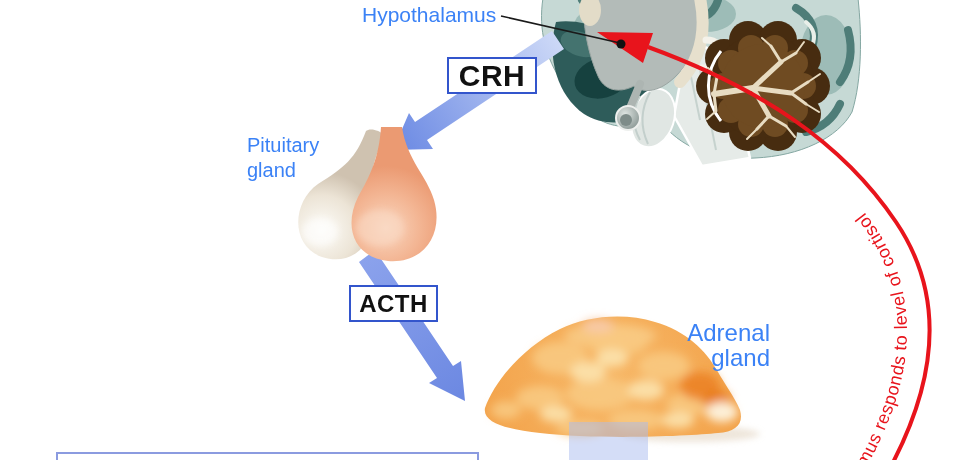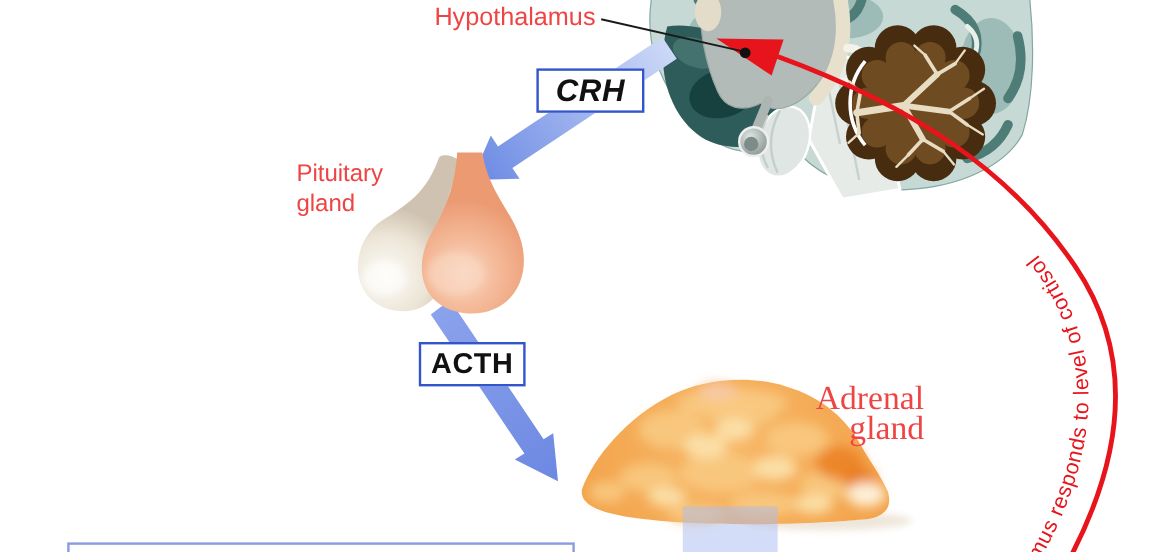--- a/index.html
+++ b/index.html
@@ -1,30 +1,30 @@
 <!DOCTYPE html>
 <html><head>
 <meta charset="utf-8">
 <style>
   html,body{margin:0;padding:0;background:#fff;}
   .stage{
     position:relative;width:980px;height:460px;overflow:hidden;background:#ffffff;
     font-family:"Liberation Sans", sans-serif;
   }
   .stage svg{position:absolute;left:0;top:0;}
-  .lbl{position:absolute;color:#ef4444;}
+  .lbl{position:absolute;color:#3b82f6;}
   .lbl-hypothalamus{left:362px;top:3px;font-size:21px;}
   .lbl-pituitary{left:247px;top:133px;font-size:20px;line-height:25px;}
-  .lbl-adrenal{left:650px;top:320px;width:120px;text-align:right;font-size:28px;line-height:25px;font-family:Liberation Serif, serif;}
+  .lbl-adrenal{left:650px;top:320px;width:120px;text-align:right;font-size:24px;line-height:25px;}
   .hormone-box{
     position:absolute;background:#ffffff;border:2px solid #3355cc;
     display:flex;align-items:center;justify-content:center;
     font-weight:bold;color:#111;letter-spacing:.5px;
   }
-  .box-crh{left:447px;top:57px;width:86px;height:33px;font-size:26px;font-style:italic;}
+  .box-crh{left:447px;top:57px;width:86px;height:33px;font-size:30px;}
   .box-acth{left:349px;top:285px;width:85px;height:33px;font-size:24px;}
   .bottom-panel{
     position:absolute;left:56px;top:452px;width:419px;height:30px;
     background:#ffffff;border:2px solid #8b9be0;
   }
 </style>
 </head>
 <body>
 
 <div class="stage">

